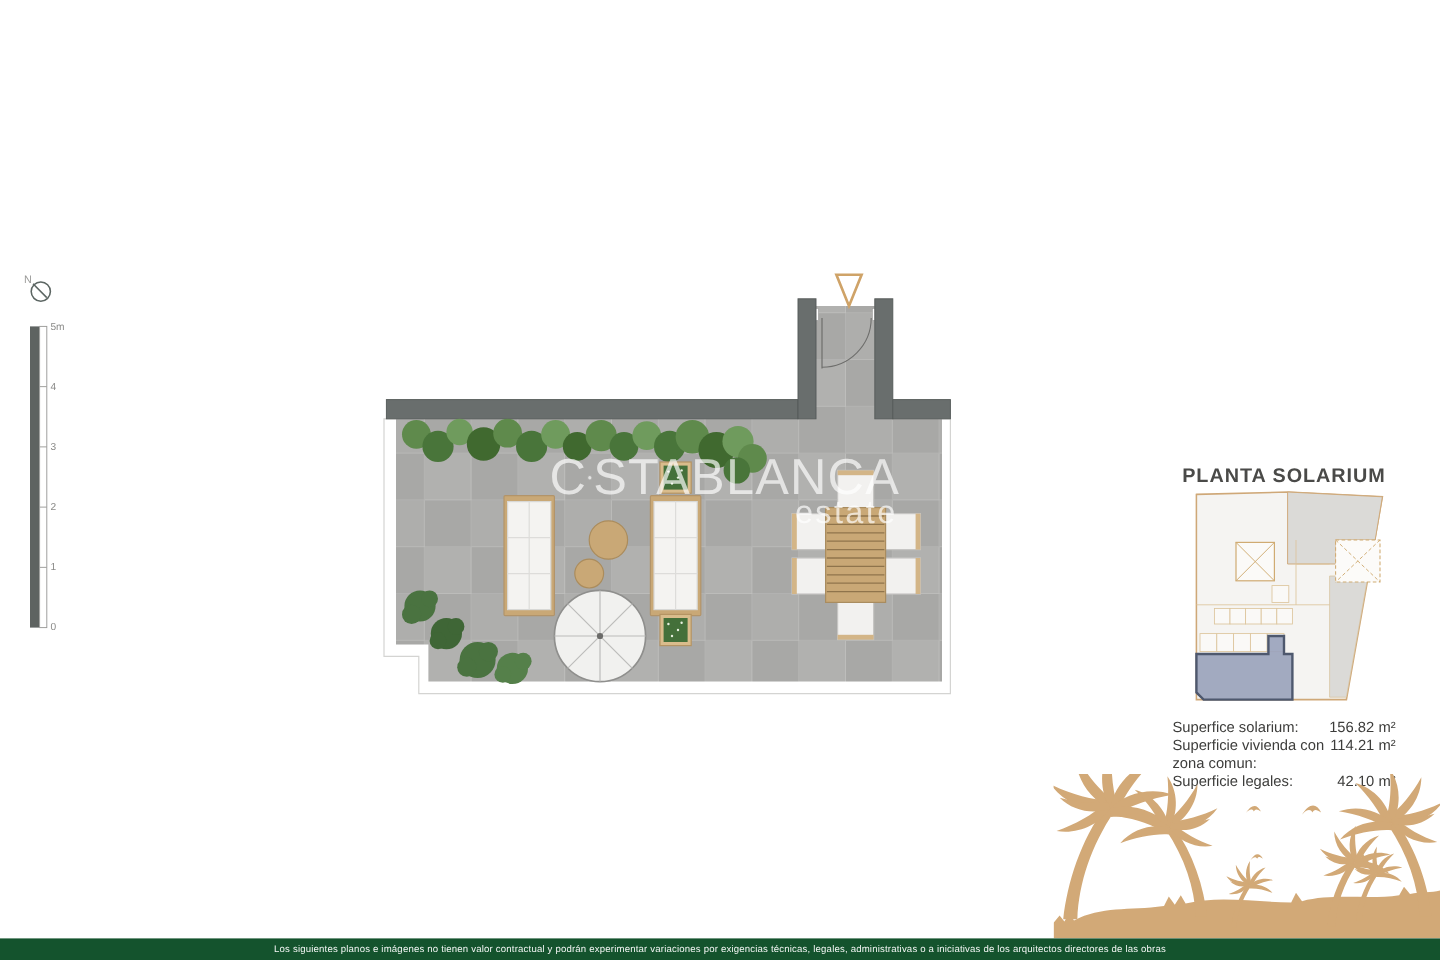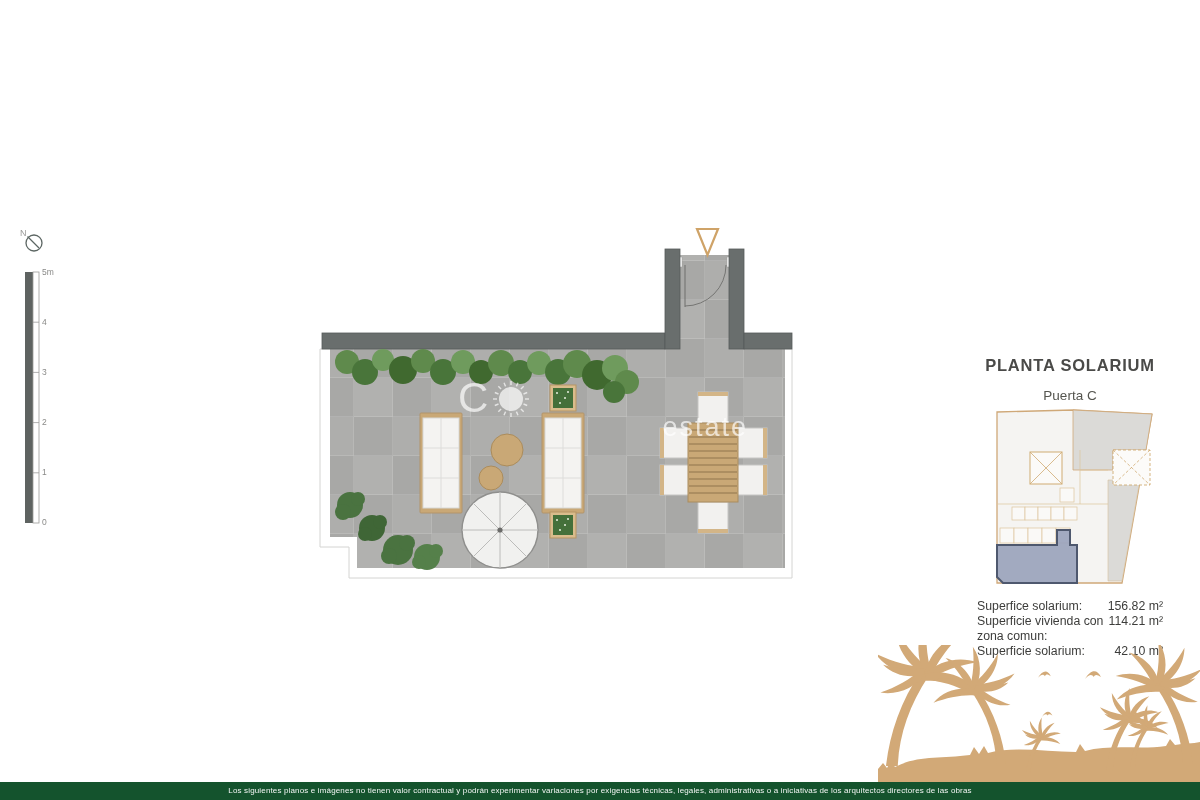--- a/index.html
+++ b/index.html
@@ -14,21 +14,21 @@
   .plan{position:absolute;left:315px;top:222px;}
 
   
   .watermark{position:absolute;left:458px;top:374px;width:292px;color:rgba(255,255,255,0.68);pointer-events:none;}
   .watermark .row1{display:flex;align-items:center;font-size:42px;letter-spacing:1px;font-weight:400;line-height:1;}
   .watermark .row1 .seg{white-space:nowrap;}
   .watermark .sub{position:absolute;right:2px;top:38px;font-size:27px;letter-spacing:2px;font-weight:400;}
 
   
   .titleblock{position:absolute;left:955px;top:356px;width:230px;text-align:center;}
-  .titleblock .t{font-size:16.5px;font-weight:bold;letter-spacing:0.8px;color:#4a4a48;}
+  .titleblock .t{font-size:16.5px;font-weight:bold;letter-spacing:0.8px;color:#4a4a48;margin-top:32px;}
   .titleblock .s{font-size:13.5px;color:#55554f;margin-top:13px;}
 
   .minimap{position:absolute;left:988px;top:406px;}
 
   .surfaces{position:absolute;left:977px;top:599px;width:186px;font-size:12.3px;color:#3d3d3b;line-height:15px;}
   .surfaces .row{display:flex;justify-content:space-between;}
   .surfaces .val{text-align:right;white-space:nowrap;}
 
   
   .palms{position:absolute;left:878px;top:645px;}
@@ -253,20 +253,21 @@
           <line x1="15" y1="8.8" x2="16.6" y2="12.4"></line>
             <line x1="27.4" y1="37.6" x2="29" y2="41.2"></line>
           <line x1="29" y1="8.8" x2="27.4" y2="12.4"></line>
             <line x1="16.6" y1="37.6" x2="15" y2="41.2"></line>
           <line x1="5.8" y1="18.5" x2="9.5" y2="20"></line>
             <line x1="34.5" y1="30" x2="38.2" y2="31.5"></line>
           <line x1="38.2" y1="18.5" x2="34.5" y2="20"></line>
             <line x1="9.5" y1="30" x2="5.8" y2="31.5"></line>
         </g>
       </svg>
+      <span class="seg">STABLANCA</span>
     </div>
     <div class="sub">estate</div>
   </div>
 
   <div class="titleblock">
     <div class="t">PLANTA SOLARIUM</div>
     <div class="s">Puerta C</div>
   </div>
 
   <svg class="minimap" width="168" height="182" viewBox="0 0 168 182">
@@ -312,21 +313,21 @@
     </div>
     <div class="row">
       <span class="lab">Superficie vivienda con</span>
       <span class="val">114.21 m²</span>
     </div>
     <div class="row">
       <span class="lab">zona comun:</span>
       <span class="val"></span>
     </div>
     <div class="row">
-      <span class="lab">Superficie solarium:</span>
+      <span class="lab">Superficie legales:</span>
       <span class="val">42.10 m²</span>
     </div>
   </div>
 
   <svg class="palms" width="322" height="137" viewBox="0 0 322 137">
     <g fill="#d2a977">
       <defs>
         <path id="frond" d="M0,0 C12,-10 30,-13 45,-6 C30,-5 14,-1 3,5 Z"></path>
         <g id="palmA">
           <path d="M0,0 C3,-26 12,-55 30,-80 L36,-76 C20,-52 11,-26 10,0 Z"></path>

